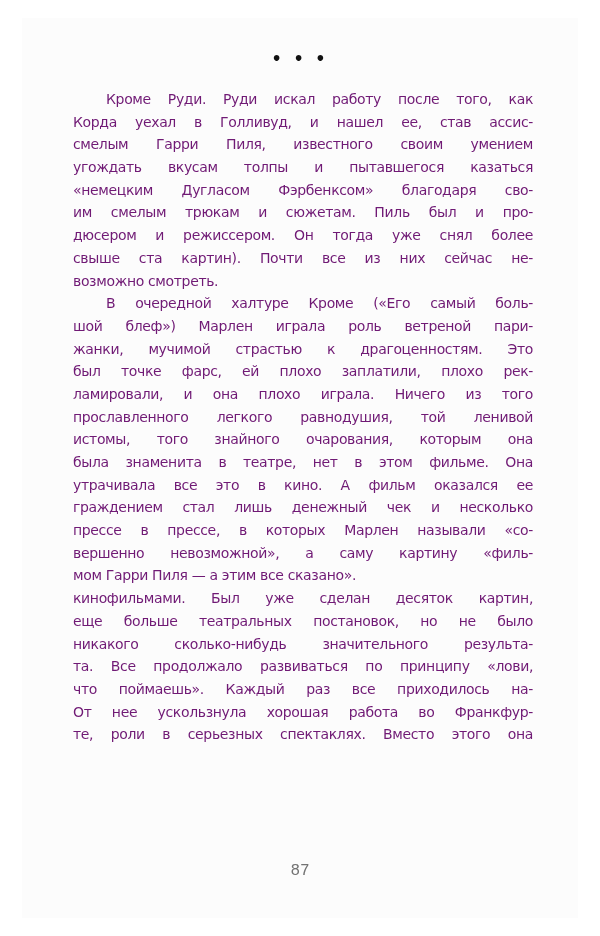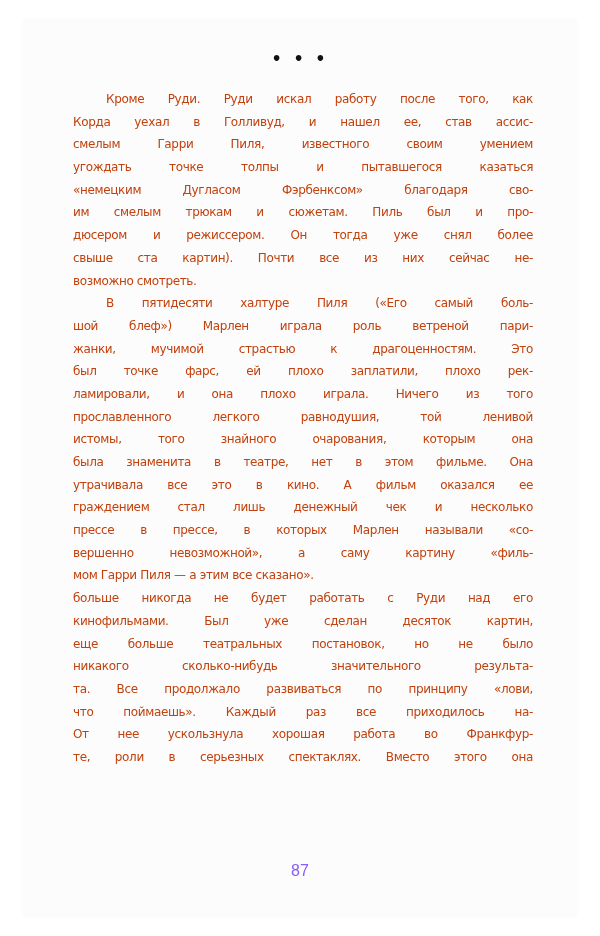--- a/index.html
+++ b/index.html
@@ -8,68 +8,67 @@
     position: absolute; left: 22px; top: 18px; width: 556px; height: 900px;
     background: #fcfcfc;
   }
   .dots {
     position: absolute; left: 0; width: 600px; top: 49px; text-align: center;
     font-family: "DejaVu Serif", serif; font-size: 16px; font-weight: bold;
     letter-spacing: 3px; color: #111;
   }
   .text {
     position: absolute; left: 73px; top: 88px; width: 460px;
-    font-family: "DejaVu Sans", sans-serif; font-size: 12px;
-    line-height: 22.7px; color: #c2410c; letter-spacing: -0.35px;
+    font-family: "DejaVu Sans", sans-serif; font-size: 14px;
+    line-height: 22.7px; color: #701a75; letter-spacing: -0.35px;
   }
   .line {
     display: block; height: 22.7px; white-space: nowrap;
     text-align: justify; text-align-last: justify;
   }
   .line.last { text-align-last: left; }
   .line.indent { padding-left: 33px; }
   .pagenum {
     position: absolute; left: 0; width: 600px; top: 862px; text-align: center;
-    font-family: Liberation Sans, sans-serif; font-size: 16px; color: #8b5cf6;
+    font-family: Liberation Mono, monospace; font-size: 16px; color: #737373;
   }
 </style>
 </head>
 <body>
 
 <div class="page"></div>
 
 <div class="dots">• • •</div>
 
 <div class="text">
 
   <span class="line indent">Кроме Руди. Руди искал работу после того, как</span>
   <span class="line">Корда уехал в Голливуд, и нашел ее, став ассис-</span>
   <span class="line">смелым Гарри Пиля, известного своим умением</span>
-  <span class="line">угождать точке толпы и пытавшегося казаться</span>
+  <span class="line">угождать вкусам толпы и пытавшегося казаться</span>
   <span class="line">«немецким Дугласом Фэрбенксом» благодаря сво-</span>
   <span class="line">им смелым трюкам и сюжетам. Пиль был и про-</span>
   <span class="line">дюсером и режиссером. Он тогда уже снял более</span>
   <span class="line">свыше ста картин). Почти все из них сейчас не-</span>
   <span class="line last">возможно смотреть.</span>
 
-  <span class="line indent">В пятидесяти халтуре Пиля («Его самый боль-</span>
+  <span class="line indent">В очередной халтуре Кроме («Его самый боль-</span>
   <span class="line">шой блеф») Марлен играла роль ветреной пари-</span>
   <span class="line">жанки, мучимой страстью к драгоценностям. Это</span>
   <span class="line">был точке фарс, ей плохо заплатили, плохо рек-</span>
   <span class="line">ламировали, и она плохо играла. Ничего из того</span>
   <span class="line">прославленного легкого равнодушия, той ленивой</span>
   <span class="line">истомы, того знайного очарования, которым она</span>
   <span class="line">была знаменита в театре, нет в этом фильме. Она</span>
   <span class="line">утрачивала все это в кино. А фильм оказался ее</span>
   <span class="line">граждением стал лишь денежный чек и несколько</span>
   <span class="line">прессе в прессе, в которых Марлен называли «со-</span>
   <span class="line">вершенно невозможной», а саму картину «филь-</span>
   <span class="line last">мом Гарри Пиля — а этим все сказано».</span>
 
-  <span class="line">больше никогда не будет работать с Руди над его</span>
   <span class="line">кинофильмами. Был уже сделан десяток картин,</span>
   <span class="line">еще больше театральных постановок, но не было</span>
   <span class="line">никакого сколько-нибудь значительного результа-</span>
   <span class="line">та. Все продолжало развиваться по принципу «лови,</span>
   <span class="line">что поймаешь». Каждый раз все приходилось на-</span>
   <span class="line">От нее ускользнула хорошая работа во Франкфур-</span>
   <span class="line">те, роли в серьезных спектаклях. Вместо этого она</span>
 </div>
 
 <div class="pagenum">87</div>

